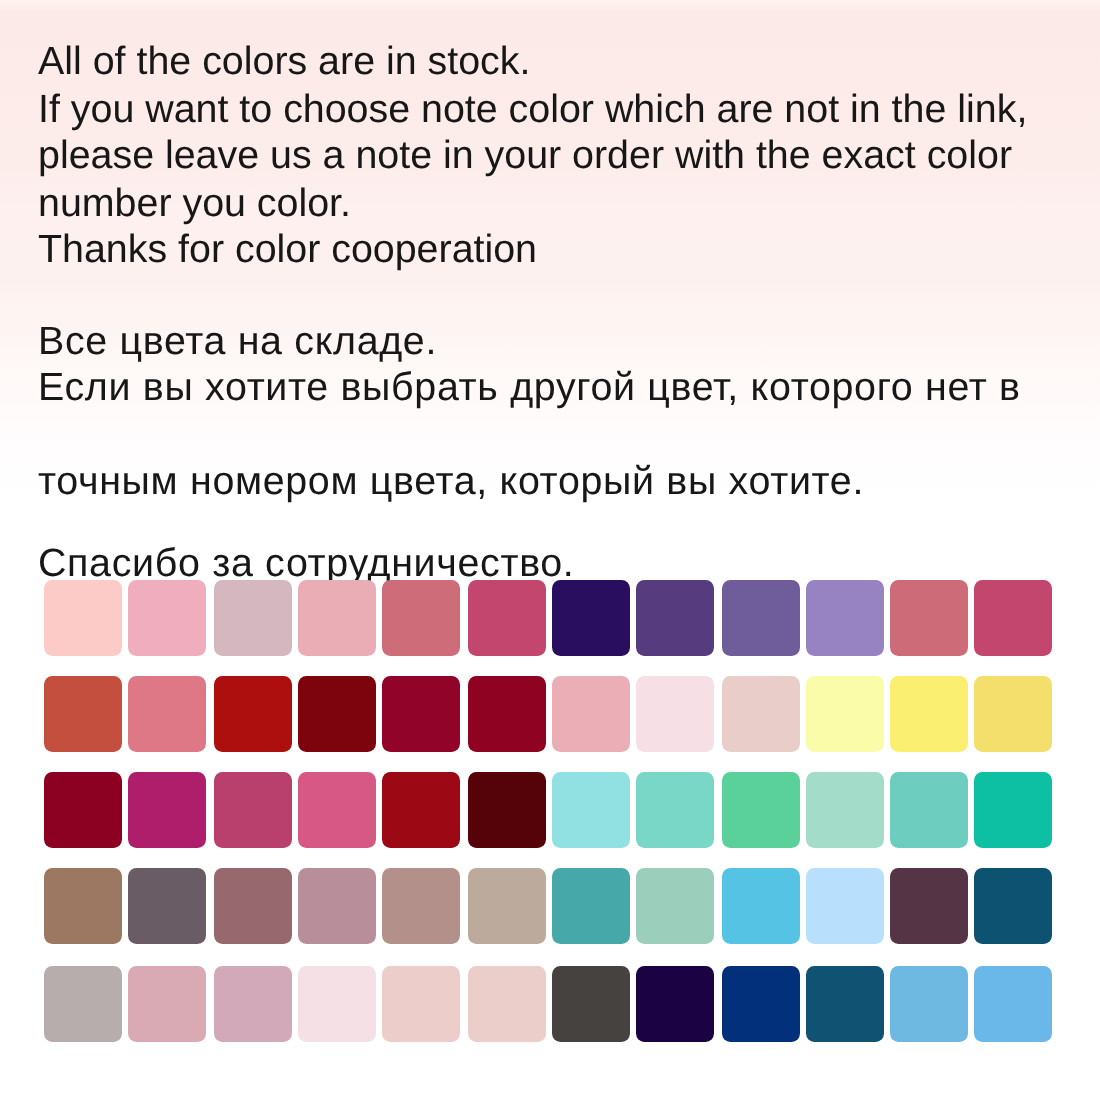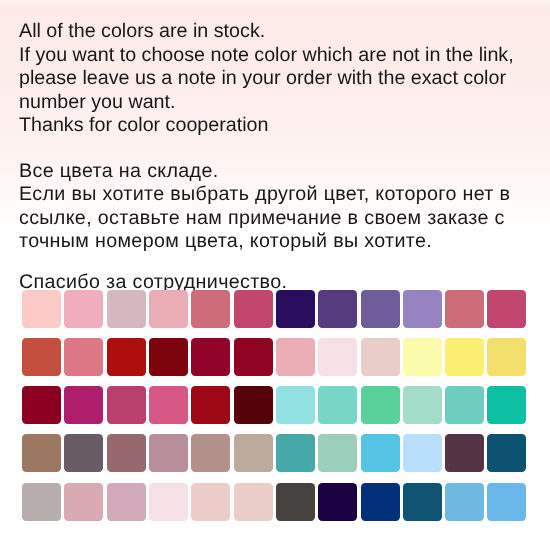--- a/index.html
+++ b/index.html
@@ -28,25 +28,24 @@
 </head>
 <body>
 
 <div id="page">
   <div id="bg"></div>
 
   <div id="copy">
     <div class="tline" style="top:20.0px">All of the colors are in stock.</div>
     <div class="tline" style="top:43.5px">If you want to choose note color which are not in the link,</div>
     <div class="tline" style="top:67.0px">please leave us a note in your order with the exact color</div>
-    <div class="tline" style="top:90.5px">number you want.</div>
+    <div class="tline" style="top:90.5px">number you color.</div>
     <div class="tline" style="top:114.0px">Thanks for color cooperation</div>
     <div class="tline ru" style="top:159.8px">Все цвета на складе.</div>
     <div class="tline ru" style="top:183.3px">Если вы хотите выбрать другой цвет, которого нет в</div>
-    <div class="tline ru" style="top:206.8px">ссылке, оставьте нам примечание в своем заказе с</div>
     <div class="tline ru" style="top:230.3px">точным номером цвета, который вы хотите.</div>
     <div class="tline ru" style="top:271px">Спасибо за сотрудничество.</div>
   </div>
 
   <div id="swatches">
       <div class="srow"><span class="sw" style="background-color: rgb(252, 203, 199);"></span><span class="sw" style="background-color: rgb(239, 173, 190);"></span><span class="sw" style="background-color: rgb(213, 184, 191);"></span><span class="sw" style="background-color: rgb(235, 173, 181);"></span><span class="sw" style="background-color: rgb(206, 108, 121);"></span><span class="sw" style="background-color: rgb(195, 70, 110);"></span><span class="sw" style="background-color: rgb(41, 13, 94);"></span><span class="sw" style="background-color: rgb(86, 60, 127);"></span><span class="sw" style="background-color: rgb(111, 92, 154);"></span><span class="sw" style="background-color: rgb(151, 131, 194);"></span><span class="sw" style="background-color: rgb(206, 107, 121);"></span><span class="sw" style="background-color: rgb(195, 70, 110);"></span></div>
       <div class="srow"><span class="sw" style="background-color: rgb(196, 79, 62);"></span><span class="sw" style="background-color: rgb(222, 120, 134);"></span><span class="sw" style="background-color: rgb(173, 15, 15);"></span><span class="sw" style="background-color: rgb(125, 3, 12);"></span><span class="sw" style="background-color: rgb(146, 3, 42);"></span><span class="sw" style="background-color: rgb(143, 2, 33);"></span><span class="sw" style="background-color: rgb(235, 174, 183);"></span><span class="sw" style="background-color: rgb(246, 224, 230);"></span><span class="sw" style="background-color: rgb(233, 205, 201);"></span><span class="sw" style="background-color: rgb(251, 252, 169);"></span><span class="sw" style="background-color: rgb(251, 239, 114);"></span><span class="sw" style="background-color: rgb(244, 222, 108);"></span></div>
       <div class="srow"><span class="sw" style="background-color: rgb(140, 1, 34);"></span><span class="sw" style="background-color: rgb(174, 30, 107);"></span><span class="sw" style="background-color: rgb(185, 64, 108);"></span><span class="sw" style="background-color: rgb(215, 87, 133);"></span><span class="sw" style="background-color: rgb(156, 8, 20);"></span><span class="sw" style="background-color: rgb(86, 2, 9);"></span><span class="sw" style="background-color: rgb(145, 224, 226);"></span><span class="sw" style="background-color: rgb(120, 215, 198);"></span><span class="sw" style="background-color: rgb(90, 209, 155);"></span><span class="sw" style="background-color: rgb(163, 220, 201);"></span><span class="sw" style="background-color: rgb(109, 205, 190);"></span><span class="sw" style="background-color: rgb(13, 192, 163);"></span></div>
       <div class="srow"><span class="sw" style="background-color: rgb(156, 120, 98);"></span><span class="sw" style="background-color: rgb(105, 92, 100);"></span><span class="sw" style="background-color: rgb(151, 105, 111);"></span><span class="sw" style="background-color: rgb(183, 142, 153);"></span><span class="sw" style="background-color: rgb(179, 144, 138);"></span><span class="sw" style="background-color: rgb(188, 170, 157);"></span><span class="sw" style="background-color: rgb(70, 168, 168);"></span><span class="sw" style="background-color: rgb(155, 206, 187);"></span><span class="sw" style="background-color: rgb(85, 195, 227);"></span><span class="sw" style="background-color: rgb(184, 223, 252);"></span><span class="sw" style="background-color: rgb(85, 52, 70);"></span><span class="sw" style="background-color: rgb(14, 82, 113);"></span></div>
       <div class="srow"><span class="sw" style="background-color: rgb(182, 173, 172);"></span><span class="sw" style="background-color: rgb(217, 170, 179);"></span><span class="sw" style="background-color: rgb(210, 169, 185);"></span><span class="sw" style="background-color: rgb(245, 224, 230);"></span><span class="sw" style="background-color: rgb(237, 205, 202);"></span><span class="sw" style="background-color: rgb(235, 205, 201);"></span><span class="sw" style="background-color: rgb(69, 66, 63);"></span><span class="sw" style="background-color: rgb(27, 3, 67);"></span><span class="sw" style="background-color: rgb(2, 48, 122);"></span><span class="sw" style="background-color: rgb(15, 82, 114);"></span><span class="sw" style="background-color: rgb(110, 185, 226);"></span><span class="sw" style="background-color: rgb(105, 184, 233);"></span></div>

